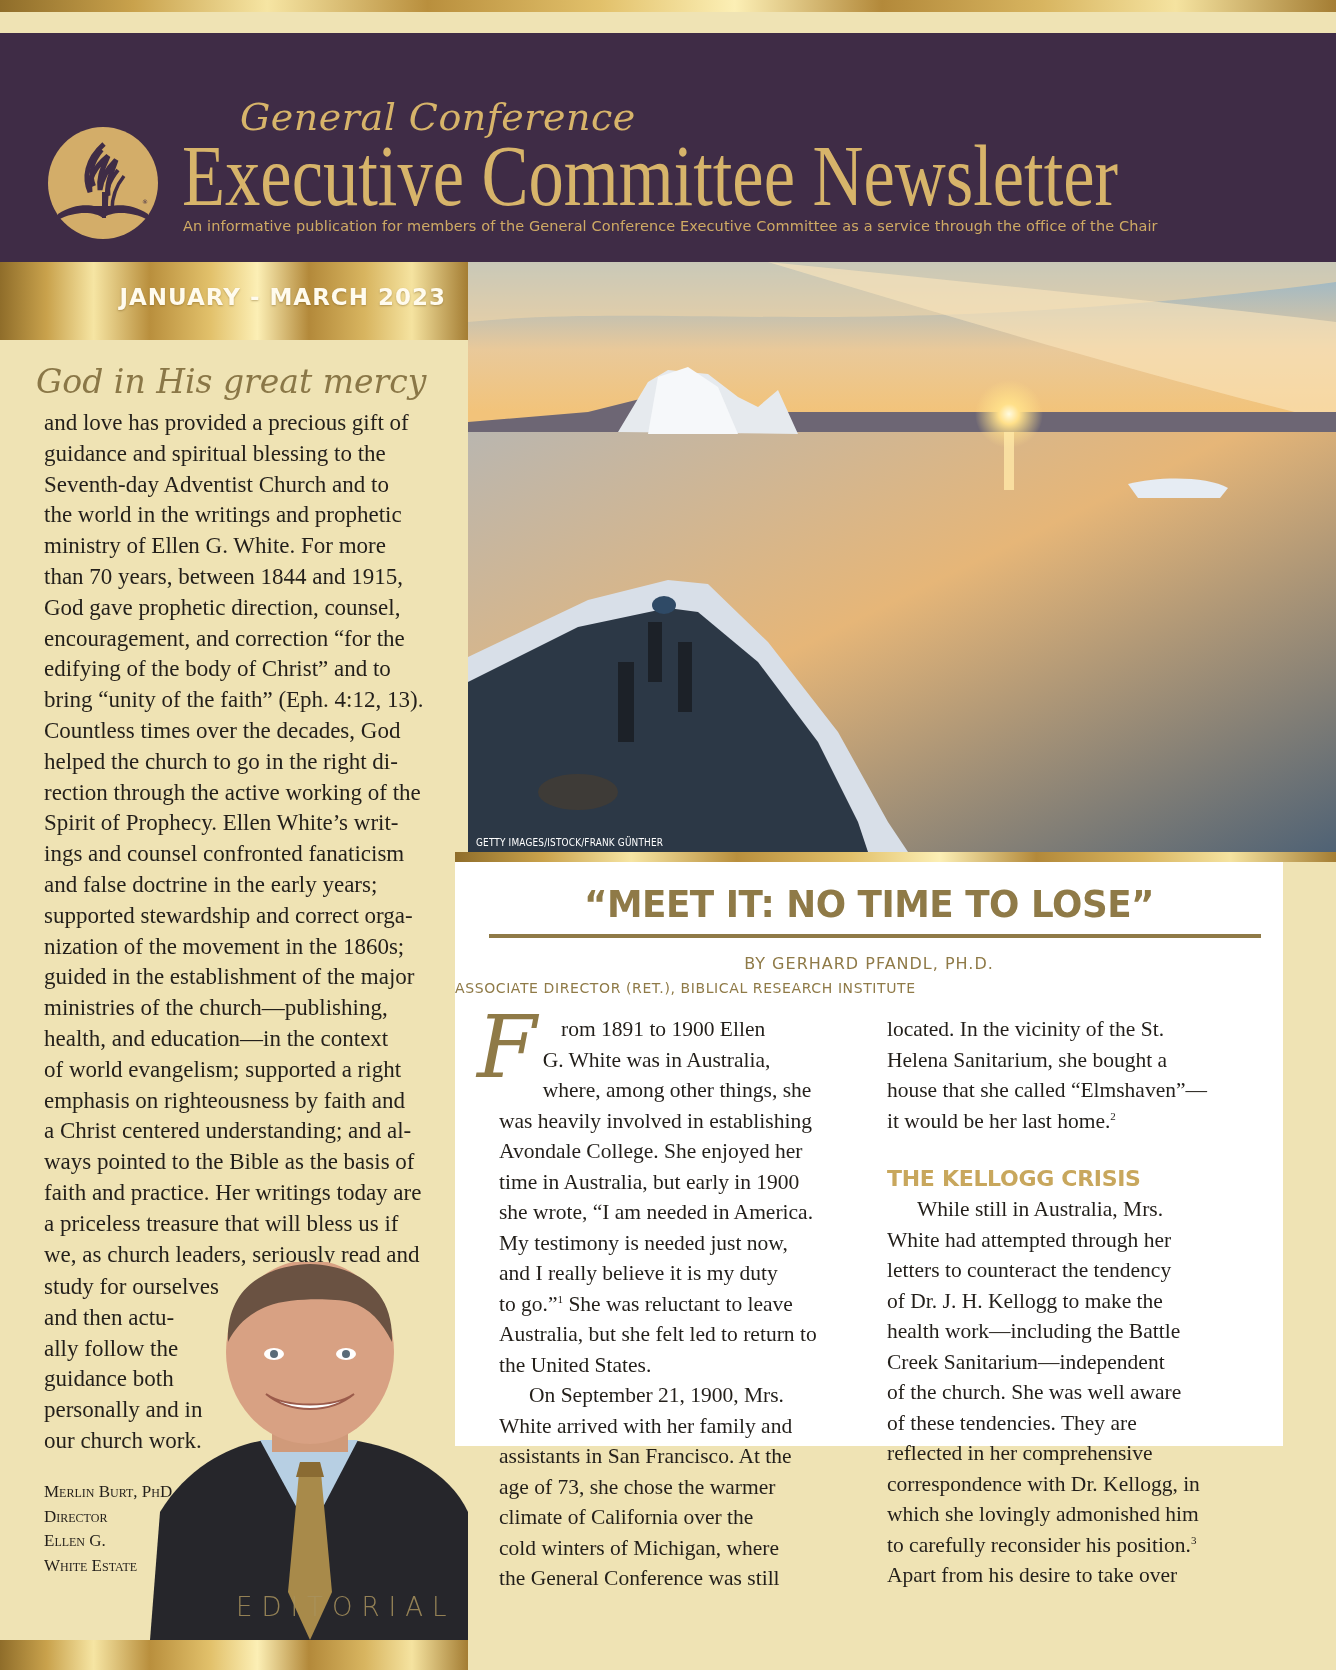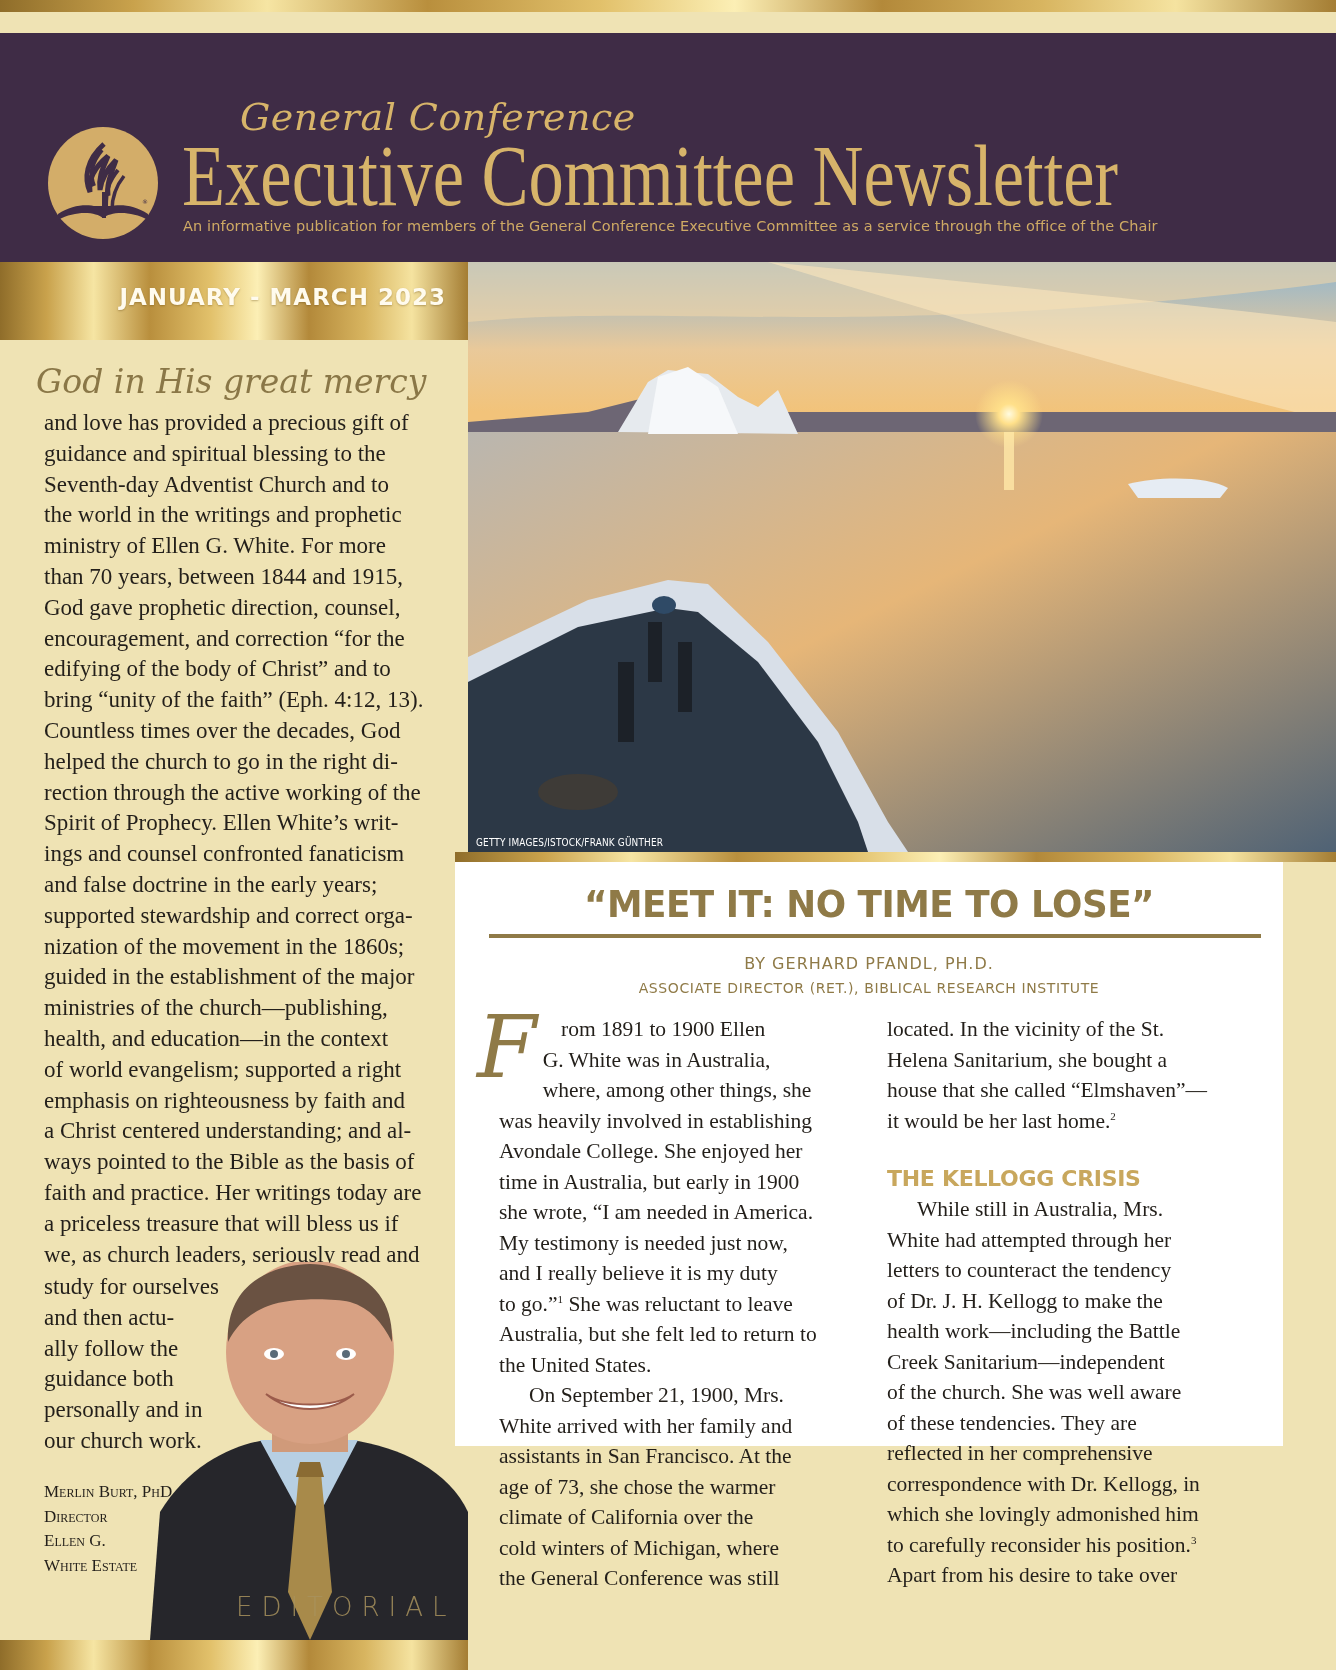--- a/index.html
+++ b/index.html
@@ -84,21 +84,21 @@
       position: absolute; left: 0; top: 20px; width: 828px; text-align: center; color: #8f7a47;
       font-family: "DejaVu Sans", sans-serif; font-weight: bold; font-size: 38px; letter-spacing: -0.5px;
       transform: scaleX(0.94);
     }
     .title-rule { position: absolute; left: 34px; top: 72px; width: 772px; height: 4px; background: #8f7a47; }
     .byline {
       position: absolute; left: 0; top: 92px; width: 828px; text-align: center; color: #8f7a47;
       font-family: "DejaVu Sans", sans-serif; font-size: 16px; letter-spacing: 1px;
     }
     .byline-role {
-      position: absolute; left: 0; top: 118px; width: 828px; text-align: center; color: #8f7a47;
+      position: absolute; left: 0; top: 118px; width: 828px; text-align: left; color: #8f7a47;
       font-family: "DejaVu Sans", sans-serif; font-size: 14px; letter-spacing: 0.6px;
     }
     .col { position: absolute; color: #231f1a; font-family: "Liberation Serif", serif; font-size: 21.5px; line-height: 30.5px; }
     .col-1 { left: 44px; top: 152px; width: 350px; }
     .col-2 { left: 432px; top: 152px; width: 360px; }
     .indent { text-indent: 30px; }
     .dropcap {
       float: left; color: #8f7a47; font-family: "DejaVu Serif", serif; font-style: italic;
       font-size: 86px; line-height: 66px; margin: 0 6px -4px -22px; height: 70px;
     }

